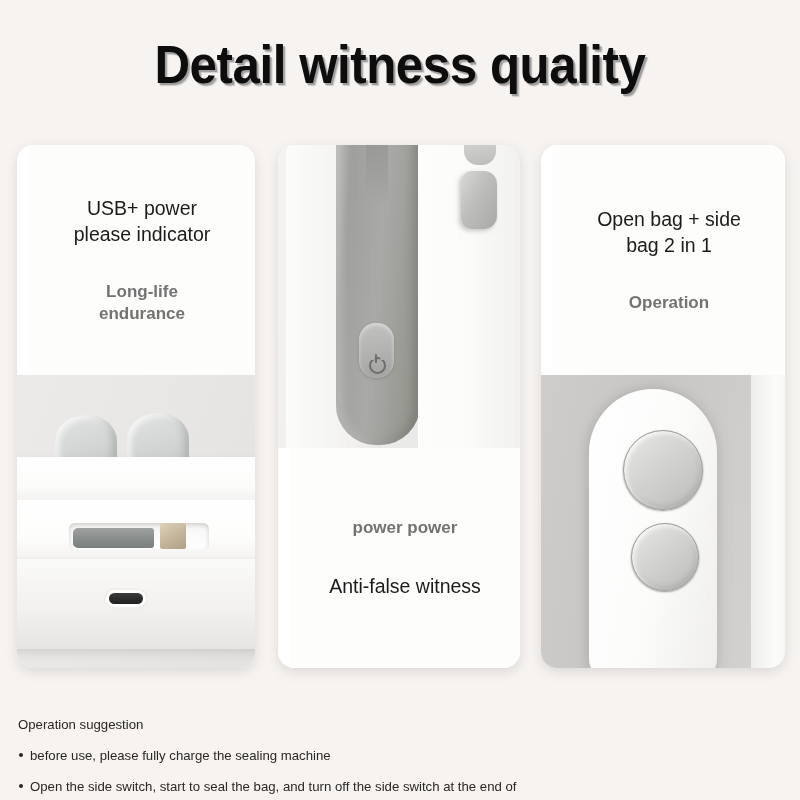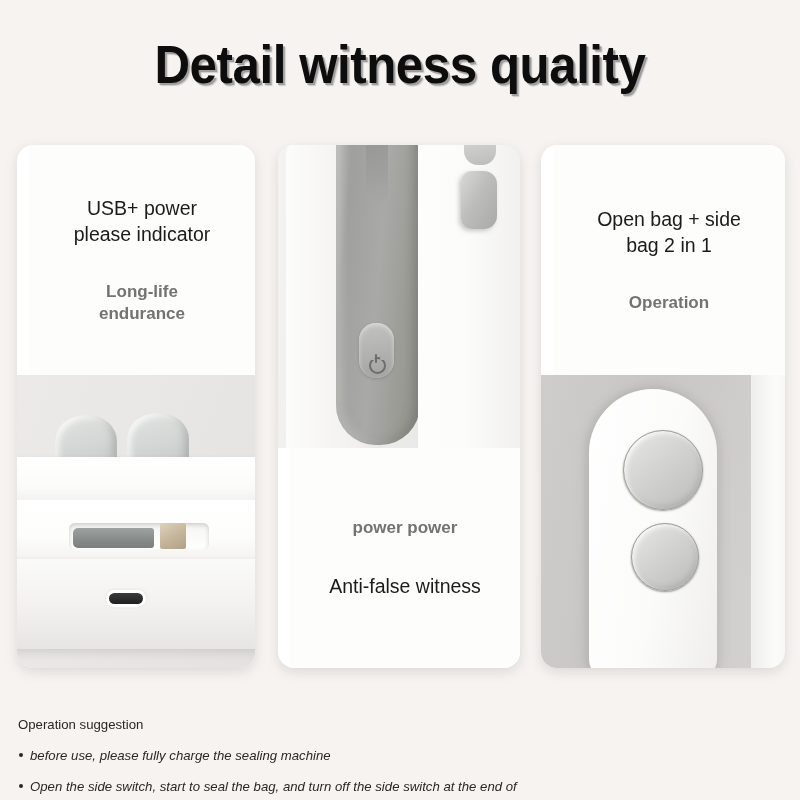--- a/index.html
+++ b/index.html
@@ -290,21 +290,20 @@
     width: 520px;
     color: #2a2724;
     font-size: 13.2px;
     line-height: 1.52;
   }
   .footer-title { margin-bottom: 2px; margin-top: 12px; }
   .footer-item {
     position: relative;
     padding-left: 12px;
     margin-top: 11px;
-    font-style: italic;
   }
   .footer-item::before {
     content: "";
     position: absolute;
     left: 1px; top: 7px;
     width: 4px; height: 4px;
     border-radius: 50%;
     background: #2a2724;
   }
 </style>

